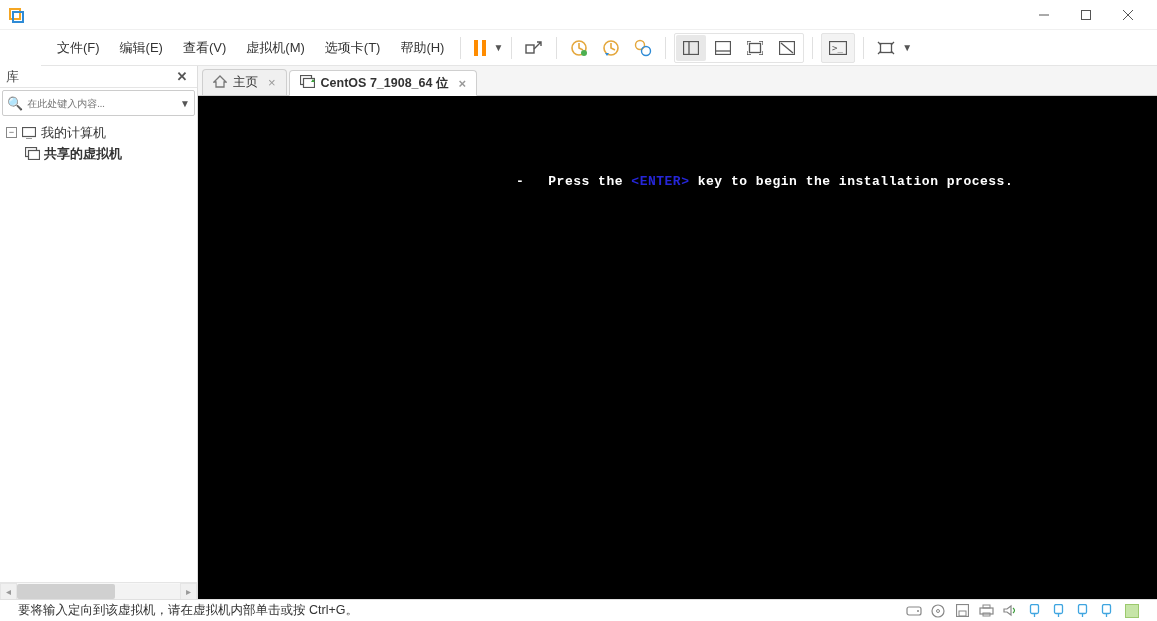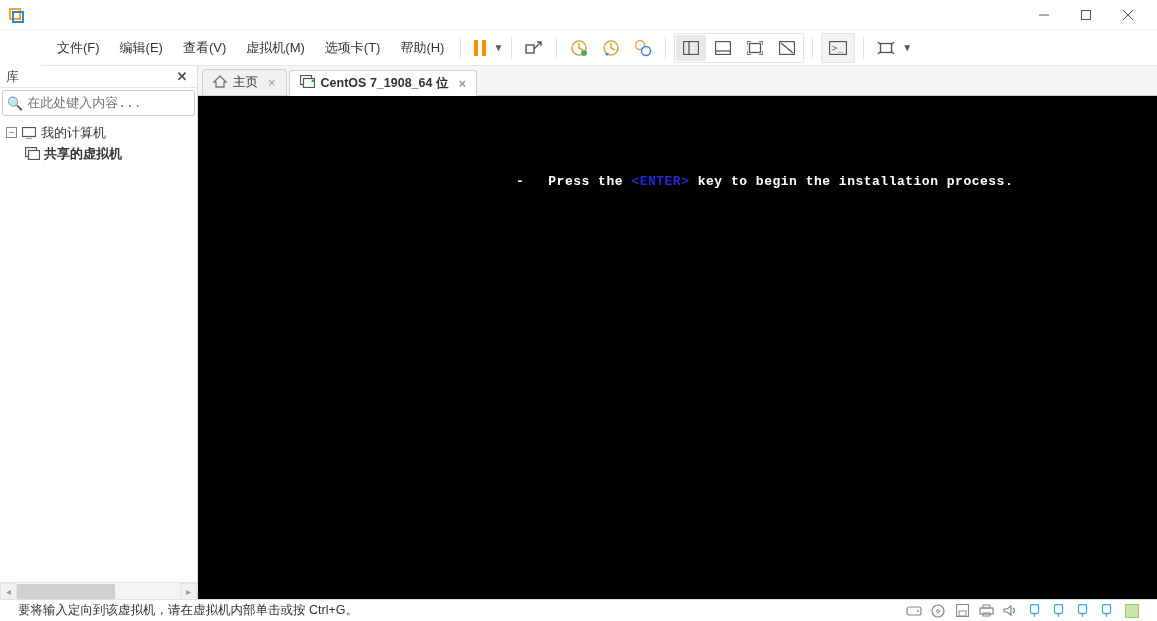--- a/index.html
+++ b/index.html
@@ -92,22 +92,22 @@
     margin:2px;
     border:1px solid #ccc;
     border-radius:2px;
     display:flex;
     align-items:center;
     padding:0 4px;
     gap:4px;
   }
   .sidebar-search .mag { font-size:13px;color:#666; }
   .sidebar-search input {
-    border:none;outline:none;flex:1;font-size:13px;color:#ef4444;
-    font-family:Liberation Mono, monospace;
+    border:none;outline:none;flex:1;font-size:10px;color:#ef4444;
+    font-family:Liberation Serif, serif;
     background:transparent;
   }
   .sidebar-search .dd { font-size:10px;color:#555; }
   .tree {
     flex:1;
     overflow:auto;
     padding-top:4px;
   }
   .tree-row {
     display:flex;align-items:center;

